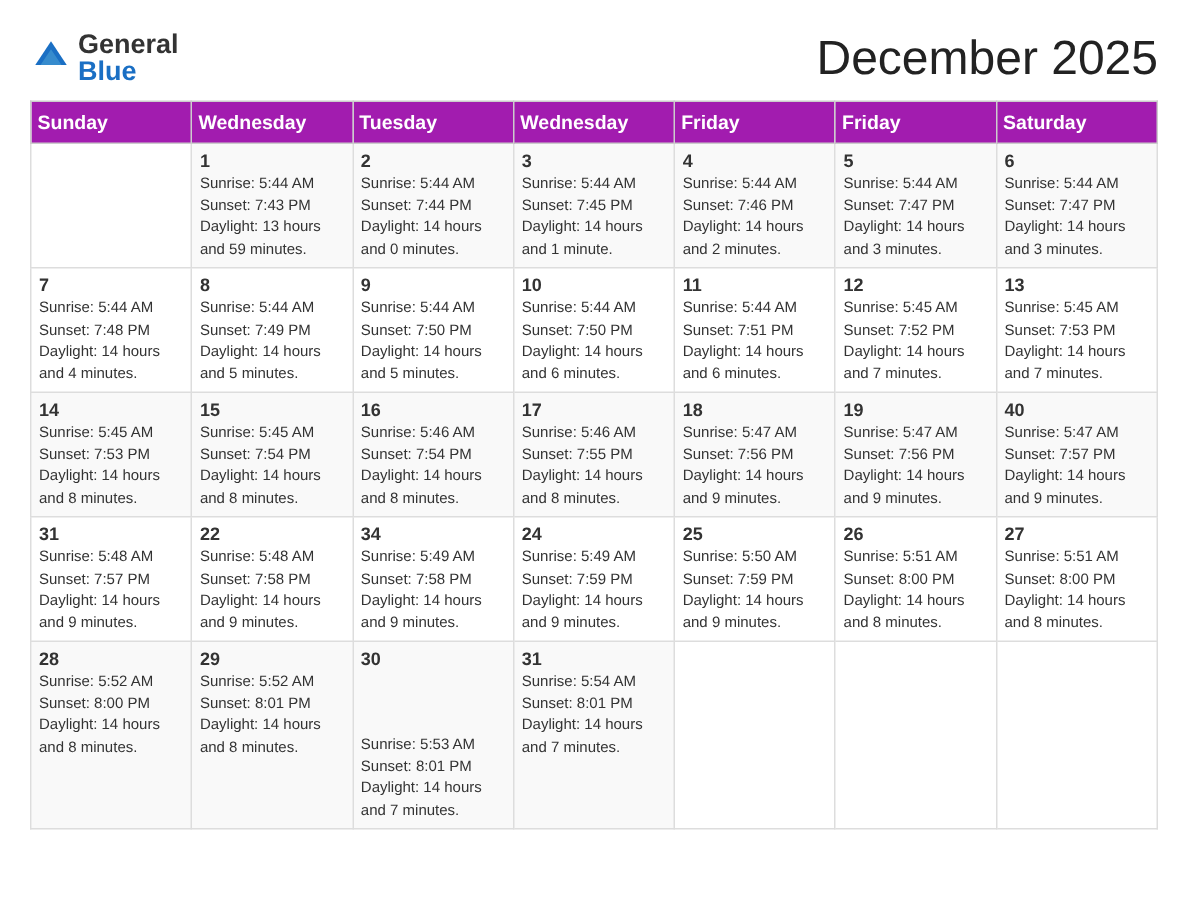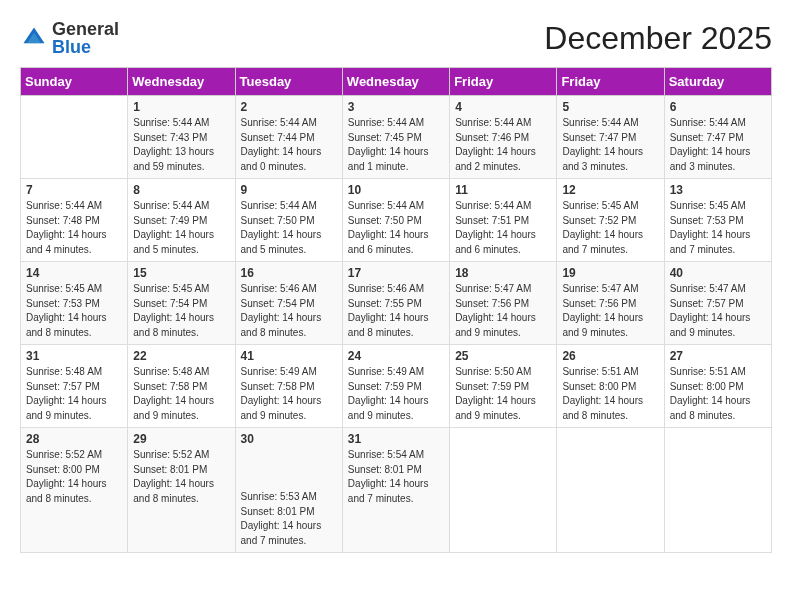--- a/index.html
+++ b/index.html
@@ -284,21 +284,21 @@
 and 9 minutes.</div>
         </td>
         <td>
           <span class="day-num">22</span>
           <div class="cell-text" style="white-space: pre-line;">Sunrise: 5:48 AM
 Sunset: 7:58 PM
 Daylight: 14 hours
 and 9 minutes.</div>
         </td>
         <td>
-          <span class="day-num">41</span>
+          <span class="day-num">34</span>
           <div class="cell-text" style="white-space: pre-line;">Sunrise: 5:49 AM
 Sunset: 7:58 PM
 Daylight: 14 hours
 and 9 minutes.</div>
         </td>
         <td>
           <span class="day-num">24</span>
           <div class="cell-text" style="white-space: pre-line;">Sunrise: 5:49 AM
 Sunset: 7:59 PM
 Daylight: 14 hours

